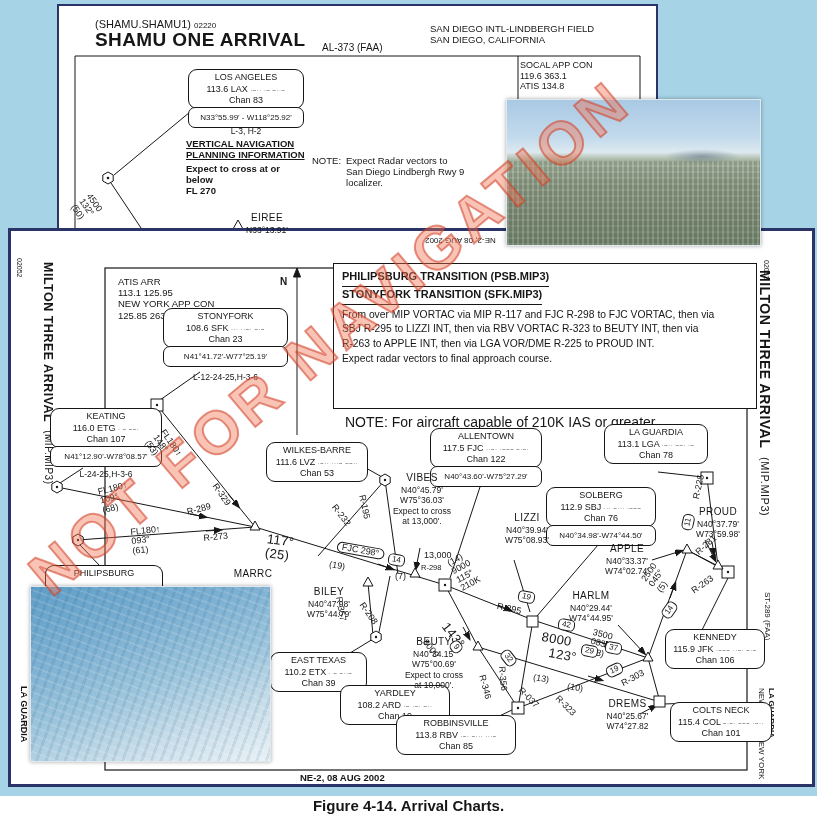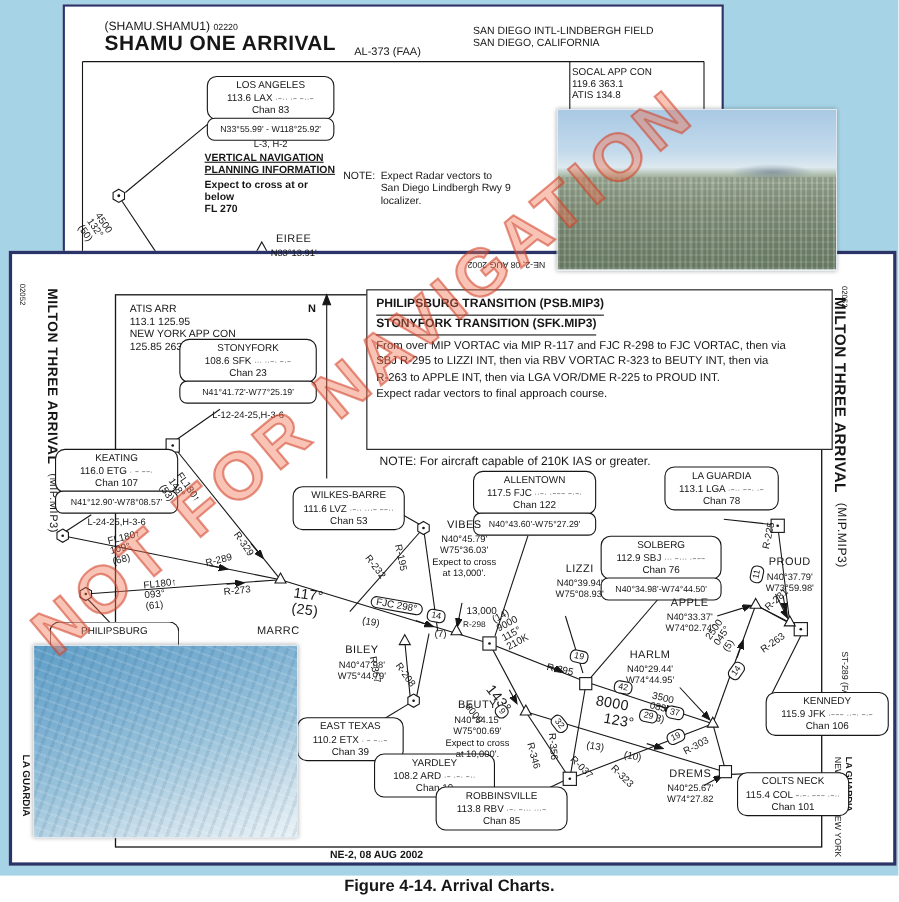--- a/index.html
+++ b/index.html
@@ -237,21 +237,21 @@
     <div><span class="underl">PHILIPSBURG TRANSITION (PSB.MIP3)</span></div>
     <div><span class="underl">STONYFORK TRANSITION (SFK.MIP3)</span></div>
   </div>
   <div style="font-size:10.3px;line-height:1.42;margin-top:3px;">
         <div>From over MIP VORTAC via MIP R-117 and FJC R-298 to FJC VORTAC, then via</div>
         <div>SBJ R-295 to LIZZI INT, then via RBV VORTAC R-323 to BEUTY INT, then via</div>
         <div>R-263 to APPLE INT, then via LGA VOR/DME R-225 to PROUD INT.</div>
         <div>Expect radar vectors to final approach course.</div>
       </div>
 </div>
-<div class="abs txt" style="left:345px;top:414px;font-size:11px;">NOTE:  For aircraft capable of 210K IAS or greater.</div>
+<div class="abs txt" style="left:345px;top:414px;font-size:14px;">NOTE:  For aircraft capable of 210K IAS or greater.</div>
 
 <div class="navbox" style="left:163px;top:308px;width:125px;">
   <div class="nb-top">
         <div>STONYFORK</div>
     <div><span>108.6  SFK</span> <span class="morse">··· ··−· −·−</span></div>
     <div>Chan 23</div>
       </div>
   <div class="nb-co">N41°41.72'-W77°25.19'</div>
 </div>
 <div class="nb-charts" style="left:163px;top:372px;width:125px;">L-12-24-25,H-3-6</div>
@@ -323,21 +323,21 @@
 </div>
 
 <div class="navbox" style="left:396px;top:715px;width:120px;">
   <div class="nb-top">
         <div>ROBBINSVILLE</div>
     <div><span>113.8  RBV</span> <span class="morse">·−· −··· ···−</span></div>
     <div>Chan 85</div>
       </div>
 </div>
 
-<div class="navbox" style="left:665px;top:629px;width:112px;margin-left:31px;">
+<div class="navbox" style="left:665px;top:629px;width:100px;">
   <div class="nb-top">
         <div>KENNEDY</div>
     <div><span>115.9  JFK</span> <span class="morse">·−−− ··−· −·−</span></div>
     <div>Chan 106</div>
       </div>
 </div>
 
 <div class="navbox" style="left:670px;top:702px;width:102px;">
   <div class="nb-top">
         <div>COLTS NECK</div>

